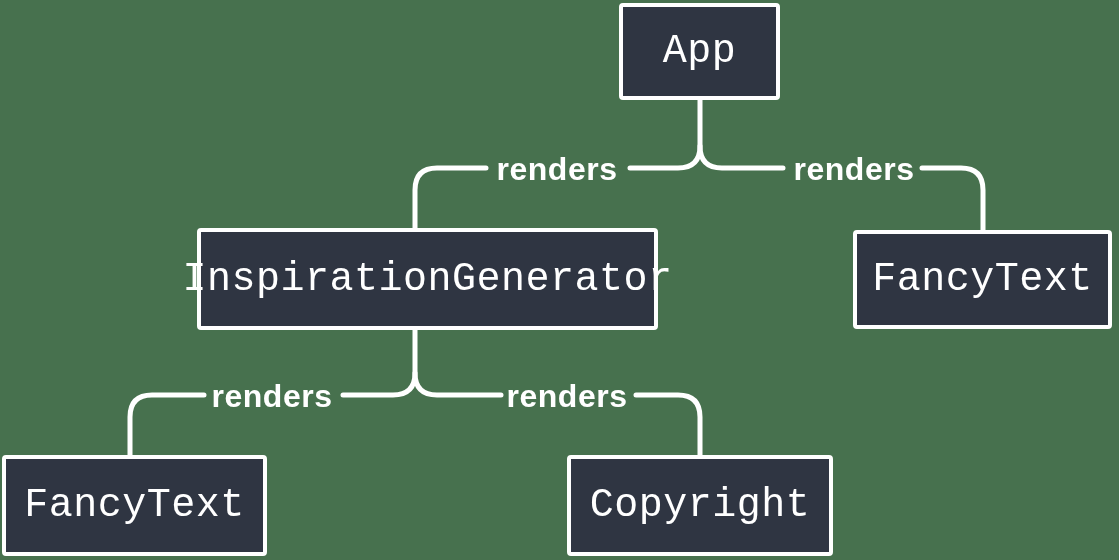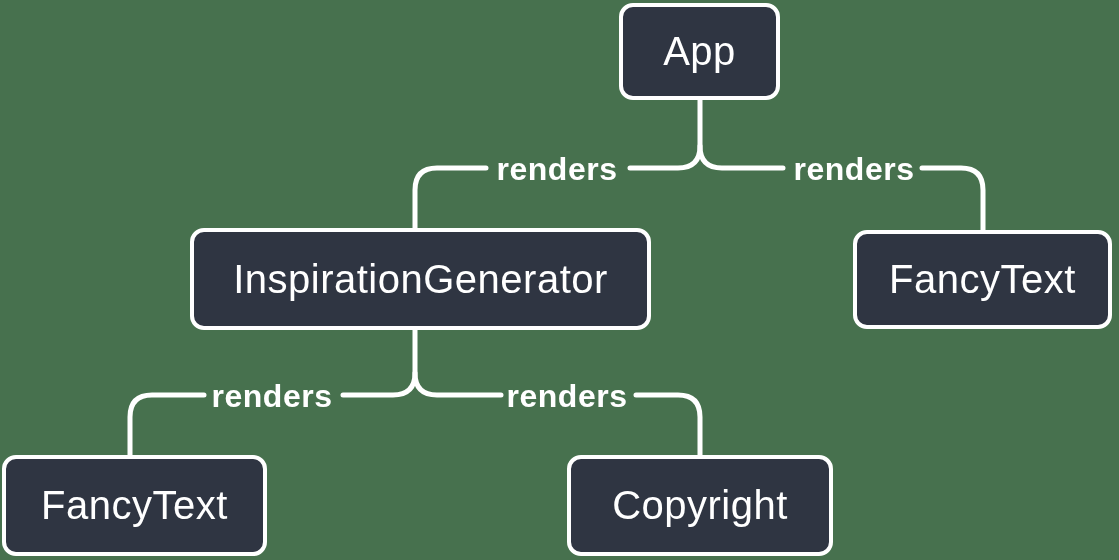--- a/index.html
+++ b/index.html
@@ -25,44 +25,45 @@
     fill: none;
     stroke: var(--line, #FFFFFF);
     stroke-width: 5;
     stroke-linecap: round;
   }
   .node {
     position: absolute;
     box-sizing: border-box;
     background: var(--node-fill, #2F3542);
     border: 4px solid var(--node-border, #FFFFFF);
-    border-radius: 14px;
+    border-radius: 4px;
     display: flex;
     align-items: center;
     justify-content: center;
+    font-family: Liberation Mono, monospace;
   }
   .node-label {
     color: var(--text, #FFFFFF);
     font-size: 40px;
     font-weight: 400;
     letter-spacing: 0.5px;
     white-space: nowrap;
   }
   .edge-label {
     position: absolute;
     transform: translate(-50%, -50%);
     color: var(--text, #FFFFFF);
     font-size: 32px;
     font-weight: 600;
     letter-spacing: 0.5px;
     white-space: nowrap;
   }
   
   #node-app                  { left: 619px; top: 3px;   width: 161px; height: 97px;  }
-  #node-inspiration-generator{ left: 190px; top: 228px; width: 461px; height: 102px; }
+  #node-inspiration-generator{ left: 197px; top: 228px; width: 461px; height: 102px; }
   #node-fancy-text-top       { left: 853px; top: 230px; width: 259px; height: 99px;  }
   #node-fancy-text-bottom    { left: 2px;   top: 455px; width: 265px; height: 101px; }
   #node-copyright            { left: 567px; top: 455px; width: 266px; height: 101px; }
   
   #edge-label-0 { left: 557px; top: 169px; }
   #edge-label-1 { left: 854px; top: 169px; }
   #edge-label-2 { left: 272px; top: 396px; }
   #edge-label-3 { left: 567px; top: 396px; }
 </style>
 </head>

